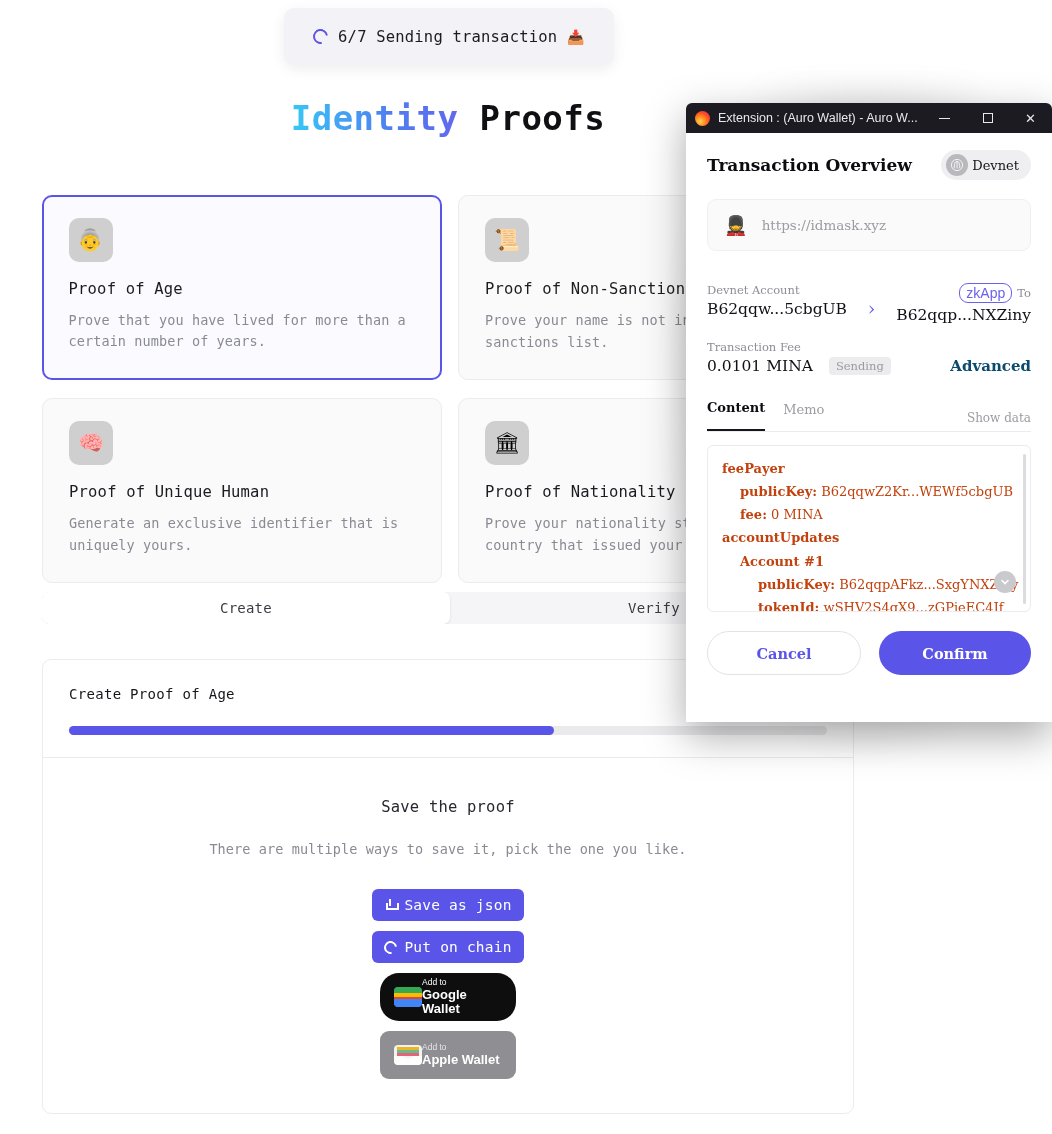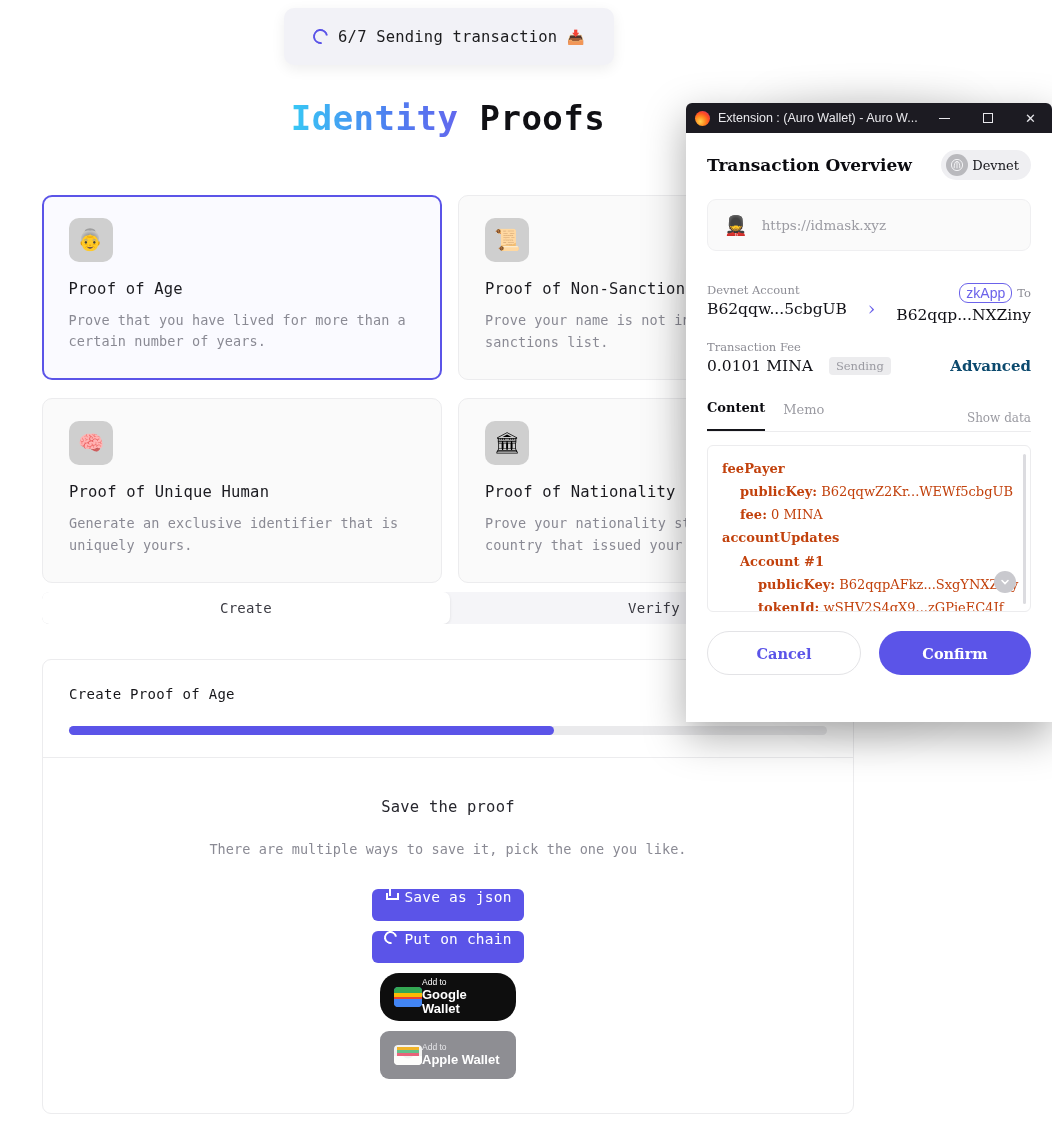--- a/index.html
+++ b/index.html
@@ -80,21 +80,21 @@
   }
   .progress-fill { position:absolute; left:0; top:0; height:9px; background:#5b54e8; border-radius:6px; width:64%; }
   .panel-divider { margin-top:22px; height:1px; background:#ececee; }
 
   .save-head { text-align:center; font-size:15.5px; color:#27272e; margin-top:40px; letter-spacing:.2px;}
   .save-sub { text-align:center; font-size:13.5px; color:#8a8a94; margin-top:25px; letter-spacing:.1px;}
 
   .save-btns { margin-top:32px; display:flex; flex-direction:column; align-items:center; gap:10px; }
   .btn-primary {
     width:152px; height:32px; background:#5b54e8; color:#fff; border:none; border-radius:6px;
-    font-family:inherit; font-size:14.5px; display:flex; align-items:flex-start; justify-content:center; gap:7px;
+    font-family:inherit; font-size:14.5px; display:flex; align-items:center; justify-content:center; gap:7px;
     letter-spacing:.2px;
   }
   .dl-icon { display:inline-block; width:13px; height:13px; position:relative; }
   .dl-icon::before{content:""; position:absolute; left:5px; top:0; width:2px; height:7px; background:#fff;}
   .dl-icon::after{content:""; position:absolute; left:1.5px; top:4px; width:9px; height:5px;
     border-left:2px solid #fff; border-right:2px solid #fff; border-bottom:2px solid #fff;}
   .spinner-w {
     width:13px;height:13px;border-radius:50%;border:2px solid transparent;
     border-top-color:#fff;border-left-color:#fff;border-bottom-color:#fff;transform:rotate(35deg);
   }

